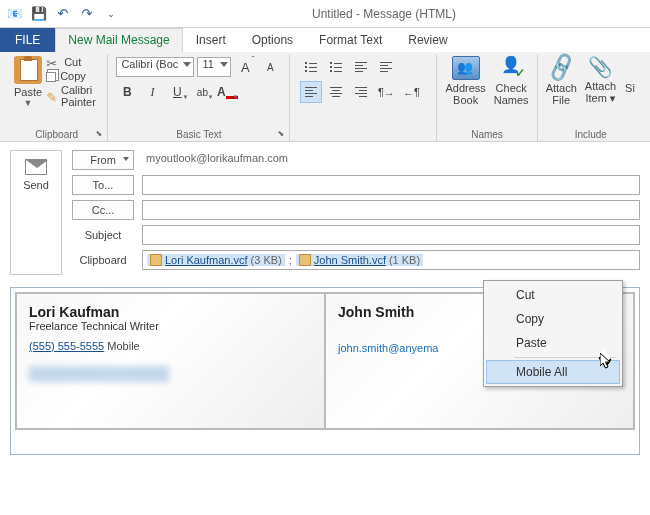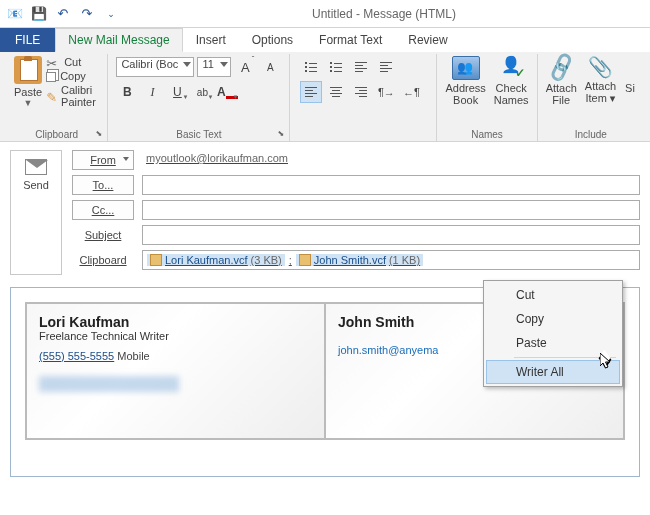--- a/index.html
+++ b/index.html
@@ -76,40 +76,40 @@
 .icon-check::after { content:"✓"; color:#2a8a2a; font-weight:bold; position:absolute; right:-2px; bottom:0; font-size:12px; }
 .icon-attach { font-size: 22px; color: #666; transform: rotate(-20deg); }
 .icon-attachitem { font-size: 20px; }
 
 
 .compose { padding: 8px 10px; display: flex; gap: 10px; }
 .send-block { width: 52px; border: 1px solid #c8c8c8; display: flex; flex-direction: column; align-items: center; padding: 8px 0; gap: 4px; }
 .send-ico { width: 22px; height: 16px; border: 1px solid #888; position: relative; }
 .send-ico::before { content:""; position:absolute; top:0; left:0; border-left:11px solid transparent; border-right:11px solid transparent; border-top:8px solid #888; }
 .fields { flex: 1; }
-.frow { display: flex; align-items: center; gap: 8px; margin-bottom: 5px; text-decoration: underline; }
+.frow { display: flex; align-items: center; gap: 8px; margin-bottom: 5px; }
 .flabel { width: 62px; text-align: center; padding: 3px 4px; }
 .flabel.btn { border: 1px solid #ababab; background: #fdfdfd; position: relative; }
 .flabel.btn .drop { position:absolute; right:4px; top:6px; width:0;height:0;border-left:3px solid transparent;border-right:3px solid transparent;border-top:4px solid #666; }
 .fbox { flex: 1; height: 20px; border: 1px solid #ababab; padding: 2px 4px; font-size: 11px; color: #666; }
 .fbox.noborder { border: none; }
 
 .attach-row .fbox { display:flex; gap:4px; align-items:center; flex-wrap:wrap; background:#fff; }
 .vcf { display: flex; align-items: flex-start; gap: 3px; background: #cfe3f5; padding: 0 3px; }
 .vcf-icon { width: 12px; height: 12px; background: #e8c070; border: 1px solid #c09040; }
 .vcf-name { color: #1a4d8a; text-decoration: underline; }
 
 
-.body-area { margin: 4px 10px; border: 1px solid #9fb7cc; padding: 14px; background: #fff; height: 190px; }
+.body-area { margin: 4px 10px; border: 1px solid #9fb7cc; padding: 4px; background: #fff; height: 168px; }
 .cards { display: flex; gap: 0; border: 1px solid #bbb; }
 .card { flex: 1; border: 1px solid #bbb; padding: 10px 12px; background: linear-gradient(135deg, #f7f7f7 0%, #fff 40%, #eee 100%); height: 136px; position: relative; }
 .card-name { font-size: 14px; font-weight: bold; color: #222; }
 .card-role { font-size: 11px; color: #333; margin-bottom: 8px; }
 .card-phone a { color: #1a4d8a; text-decoration: underline; }
-.card-email { color: #1a6dbb; font-size: 11px; margin-top: 14px; }
+.card-email { color: #1a6dbb; font-size: 11px; margin-top: 22px; }
 .blur { position:absolute; left:12px; top:72px; width:140px; height:16px; background:rgba(140,180,220,0.5); filter:blur(3px); }
 
 
 .ctx { position: absolute; left: 483px; top: 280px; width: 140px; background: #f5f5f5; border: 1px solid #a0a0a0; box-shadow: 2px 2px 4px rgba(0,0,0,0.25); padding: 2px; z-index: 100; }
 .ctx-item { padding: 5px 8px 5px 30px; font-size: 12px; color: #333; }
 .ctx-item.hover { background: #cfe3f5; border: 1px solid #9ac3ea; padding: 4px 7px 4px 29px; }
 .ctx-sep { height: 1px; background: #d4d4d4; margin: 2px 4px 2px 28px; }
 
 .cursor { position: absolute; left: 600px; top: 353px; width: 14px; height: 18px; z-index: 101; }
 .cursor::before { content:""; position:absolute; border-left:2px solid #000; border-bottom:2px solid #000; width:8px; height:10px; transform: rotate(-45deg) skew(-10deg,-10deg); background:#fff; }
@@ -343,20 +343,20 @@
       <div class="card-email">john.smith@anyema</div>
     </div>
   </div>
 </div>
 
 <div class="ctx">
   <div class="ctx-item">Cut</div>
   <div class="ctx-item">Copy</div>
   <div class="ctx-item">Paste</div>
   <div class="ctx-sep"></div>
-  <div class="ctx-item hover">Writer All</div>
+  <div class="ctx-item hover">Mobile All</div>
 </div>
 
 <div class="cursor">
   <svg width="14" height="18" viewBox="0 0 14 18">
       <path d="M0 0 L0 13 L3 10 L5.5 15 L8 14 L5.5 9 L10 9 Z" fill="#fff" stroke="#000" stroke-width="1"></path>
     </svg>
 </div>
 
 </body></html>

